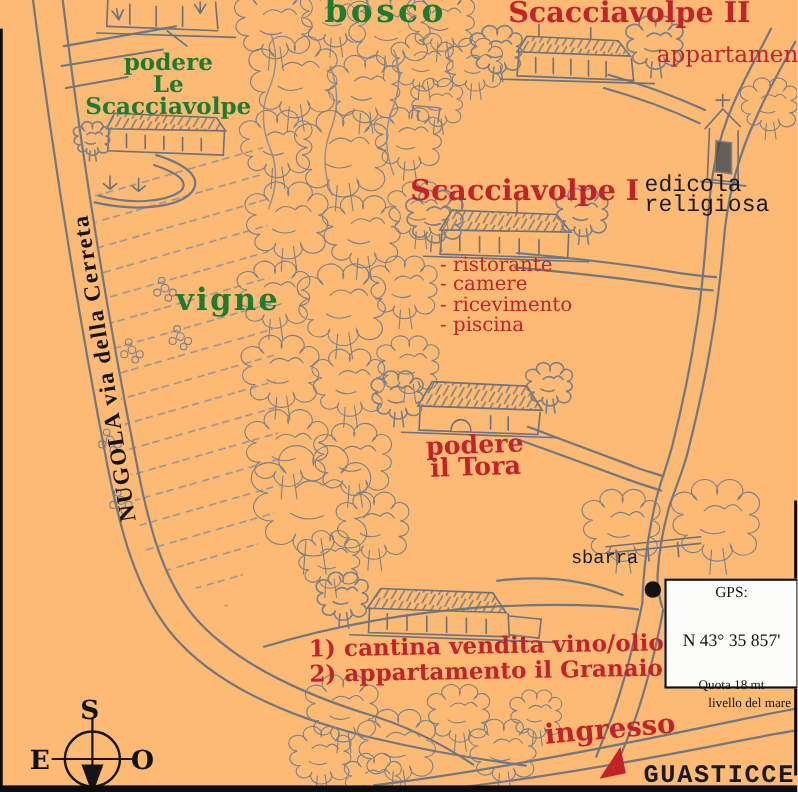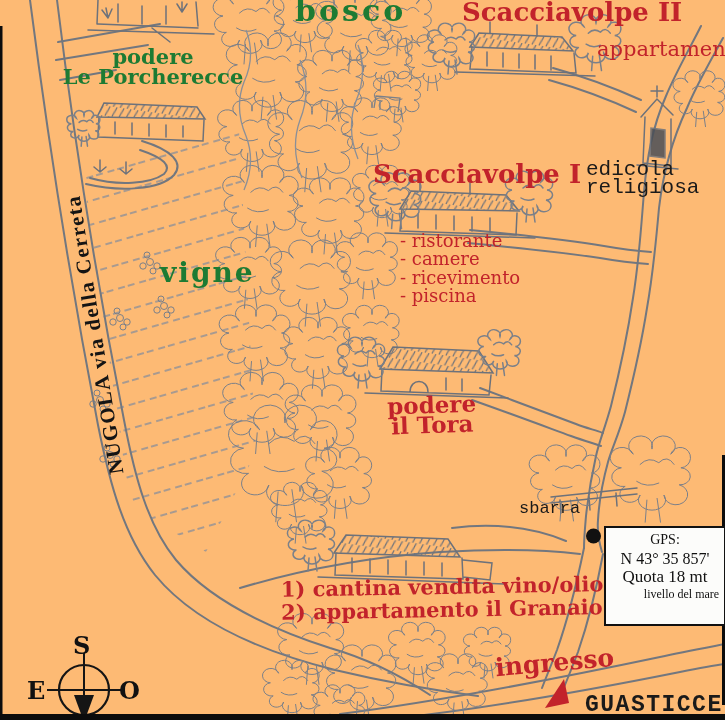--- a/index.html
+++ b/index.html
@@ -30,22 +30,22 @@
   .notes{left:281px;top:575px;font-size:21px;line-height:23px;white-space:normal;transform:rotate(-1deg);}
   .ingresso{left:495px;top:648px;font-size:25px;transform:rotate(-5deg);}
   .guasticce{left:585px;top:692px;font-size:23px;letter-spacing:1.5px;}
 
   .gpsbox{
     position:absolute;left:604px;top:526px;width:118px;height:94px;
     border:2px solid #111;background:#fcfcfa;text-align:center;
     color:#111;padding-top:2px;box-sizing:content-box;
   }
   .gpsbox .t{font-size:14px;line-height:19px;}
-  .gpsbox .c{font-size:16px;line-height:19px;}
-  .gpsbox .q{font-size:17px;line-height:18px;margin-top:0;}
+  .gpsbox .c{font-size:16px;line-height:19px;margin-top:24px;}
+  .gpsbox .q{font-size:12px;line-height:18px;margin-top:21px;}
   .gpsbox .q2{font-size:12px;line-height:17px;margin-left:33px;}
 
   .cmp{position:absolute;font-size:24px;}
   .cmpS{left:73px;top:631px;}
   .cmpE{left:27px;top:676px;}
   .cmpO{left:119px;top:676px;}
 </style>
 </head>
 <body>
 
@@ -232,21 +232,21 @@
       <rect x="722" y="455" width="3" height="250" fill="#0c0c0c"></rect>
     </g>
   </svg>
 
   <div class="lbl green bosco">bosco</div>
   <div class="lbl red sc2">Scacciavolpe II</div>
   <div class="lbl red-n appart">appartamenti</div>
 
   <div class="lbl green porch">
     <div>podere</div>
-    <div>Le Porcherecce</div>
+    <div>Le Scacciavolpe</div>
   </div>
 
   <div class="lbl red sc1">Scacciavolpe I</div>
 
   <div class="lbl ink edicola">
     <div>edicola</div>
     <div>religiosa</div>
   </div>
 
   <div class="lbl green vigne">vigne</div>

